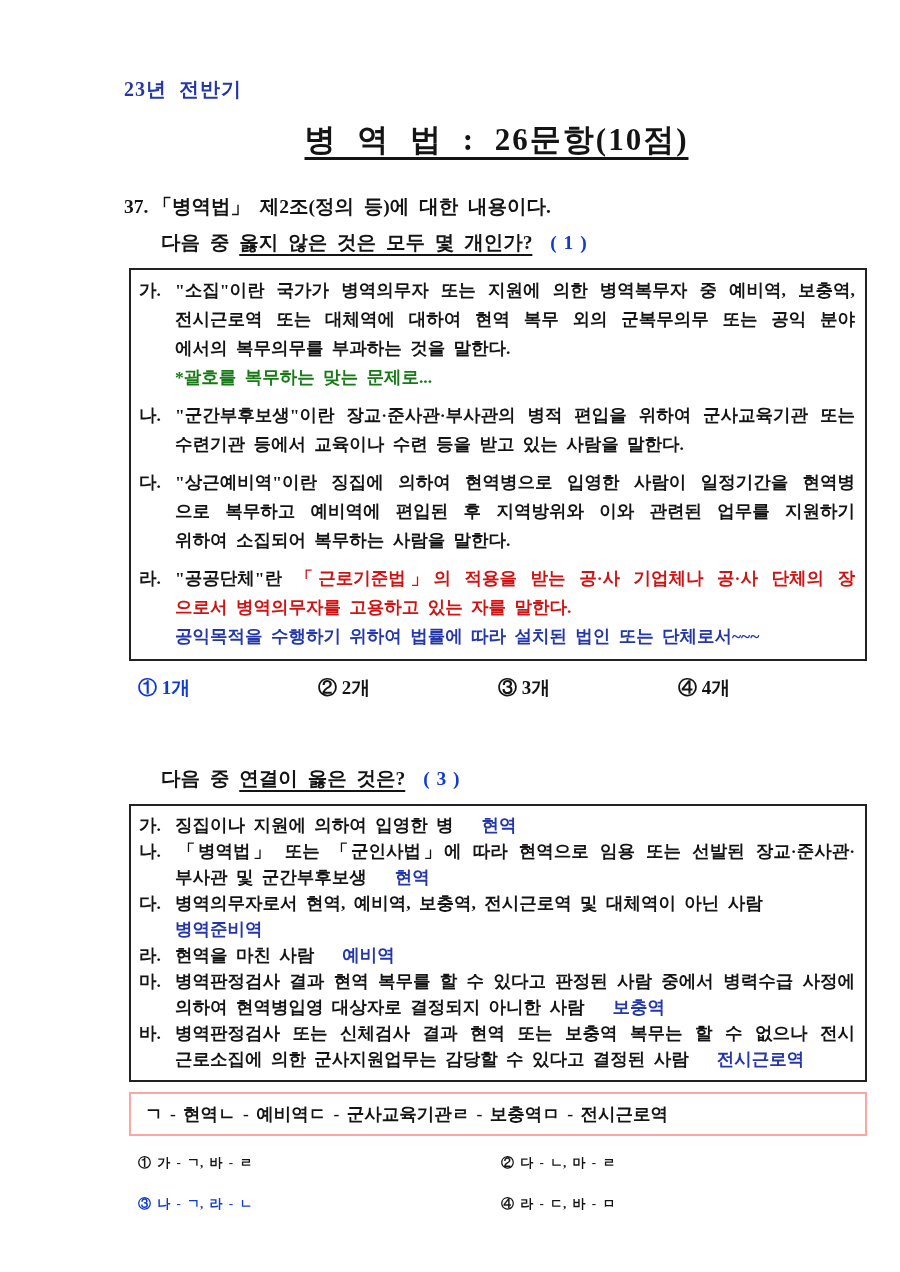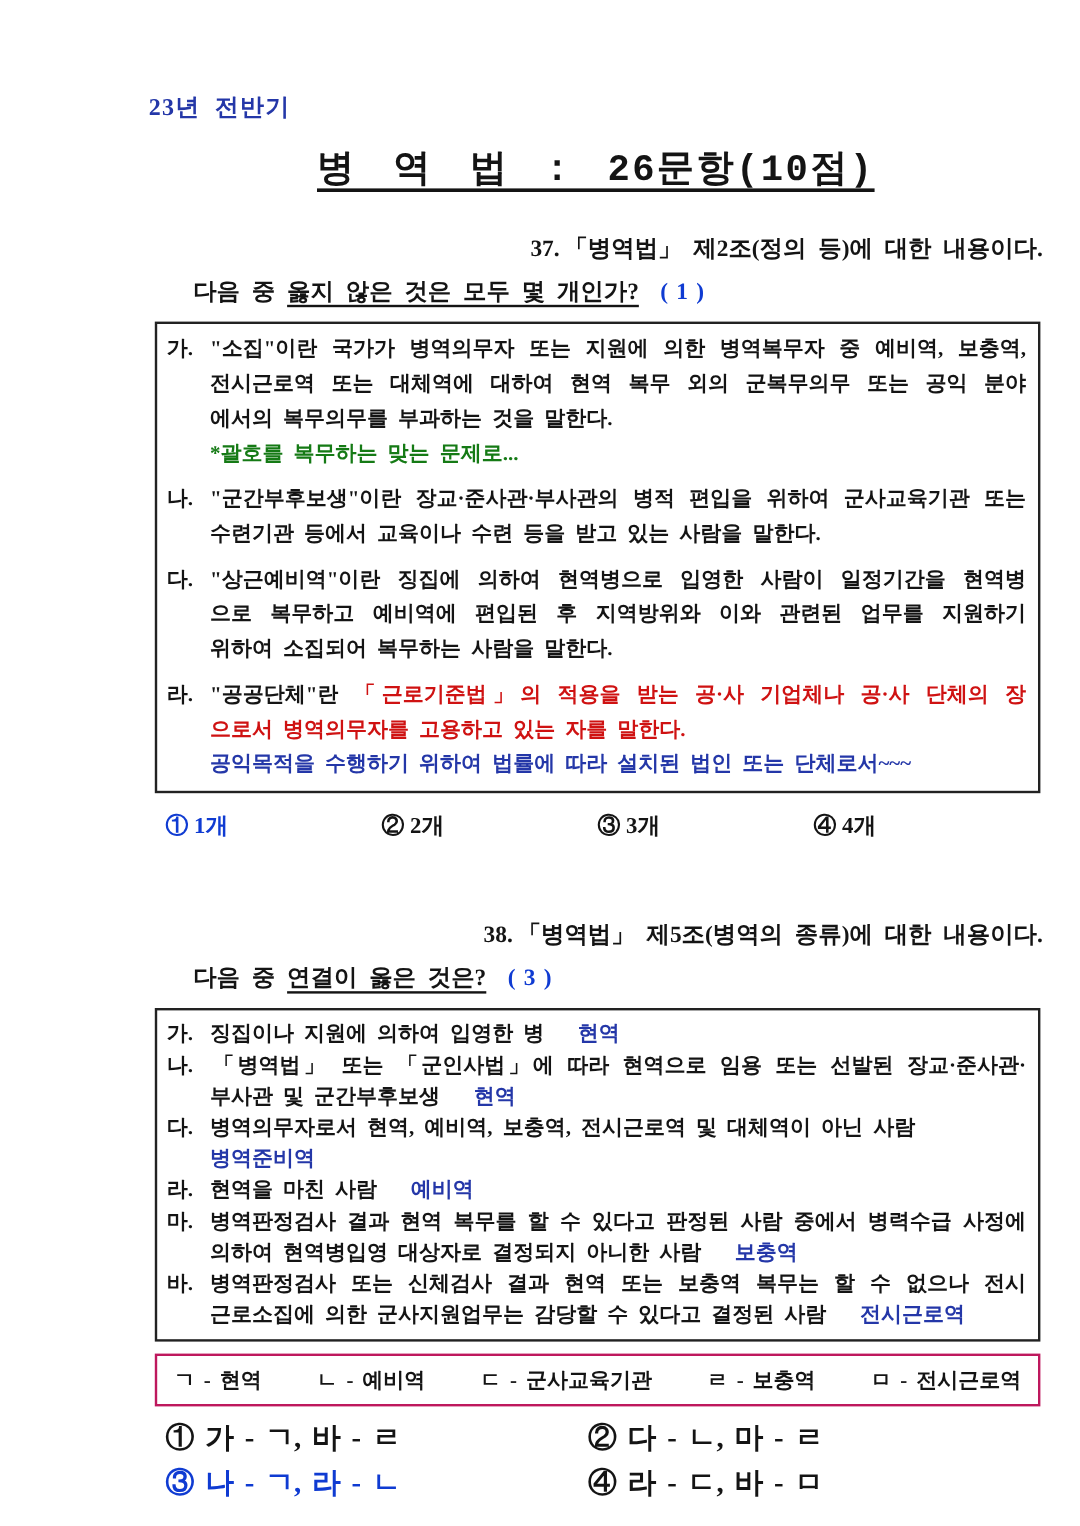--- a/index.html
+++ b/index.html
@@ -5,28 +5,28 @@
   html,body{margin:0;padding:0;background:#ffffff;}
   body{
     width:900px;height:1272px;overflow:hidden;
     font-family:"Liberation Serif","DejaVu Serif",serif;
     font-weight:700;color:#141414;
   }
   .page{box-sizing:border-box;width:900px;height:1272px;padding:76px 70px 0 85px;margin-left:39px;}
 
   .term{font-size:20px;color:#2437a8;letter-spacing:1px;word-spacing:6px;}
 
-  .title-wrap{text-align:center;margin-top:16px;font-family:Liberation Mono, monospace;}
+  .title-wrap{text-align:center;margin-top:16px;}
   .title{
     display:inline-block;font-size:31px;letter-spacing:2px;word-spacing:10px;
     text-decoration:underline;text-decoration-thickness:2.5px;text-underline-offset:7px;
   }
 
   .qblock{margin-top:32px;}
-  .qhead{font-size:19.5px;word-spacing:5px;text-align:right;}
+  .qhead{font-size:19.5px;word-spacing:5px;}
   .qnum{margin-right:4px;}
   .qprompt{margin-top:9px;padding-left:37px;font-size:19.5px;word-spacing:5px;}
   .u{text-decoration:underline;text-decoration-thickness:2px;text-underline-offset:5px;}
   .akey{color:#0f3bd2;margin-left:8px;word-spacing:2px;}
 
   .qbox{
     box-sizing:border-box;margin-top:12px;margin-left:5px;width:738px;
     border:2px solid #222;padding:6px 10px 8px 8px;font-size:17.5px;
   }
   .qbox .line{line-height:29px;word-spacing:4px;padding-left:36px;}
@@ -41,28 +41,29 @@
   .box1 .box-item + .box-item{margin-top:9px;}
 
   .opts-row{margin-top:14px;padding-left:14px;display:flex;font-size:19px;}
   .opts-row .opt{width:180px;font-family:Liberation Serif, serif;}
   .opt.ans{color:#0f3bd2;}
 
   .q38{margin-top:64px;}
 
   .legend{
     box-sizing:border-box;margin-top:10px;margin-left:5px;width:738px;
-    border:2px solid #be185d;padding:8px 14px;font-size:17.5px;
-    display:flex;justify-content:space-between;word-spacing:3px;
+    border:2px solid #fca5a5;padding:8px 14px;font-size:17.5px;
+    display:flex;word-spacing:3px;
   }
 
   .opts-grid{
     margin-top:12px;padding-left:14px;display:grid;
-    grid-template-columns:352px auto;row-gap:7px;font-size:24px;line-height:30px;
+    grid-template-columns:352px auto;row-gap:7px;font-size:13px;line-height:30px;
     word-spacing:3px;
+    gap:11px;
   }
 </style>
 </head>
 <body>
 
 <div class="page">
 
   <div class="term">23년 전반기</div>
 
   <div class="title-wrap">
@@ -102,23 +103,20 @@
       </div>
     <div class="opts-row" id="opts37">
         <span class="opt ans">① 1개</span>
         <span class="opt">② 2개</span>
         <span class="opt">③ 3개</span>
         <span class="opt">④ 4개</span>
       </div>
   </div>
 
   <div class="qblock q38">
-    <div class="qhead">
-      <span class="qnum">38.</span><span>「병역법」 제5조(병역의 종류)에 대한 내용이다.</span>
-    </div>
     <div class="qprompt">
       <span>다음 중</span>
       <span class="u">연결이 옳은 것은?</span>
       <span class="akey">( 3 )</span>
     </div>
     <div class="qbox box2" id="box38">
         <div class="box-item">
           <div class="line"><span class="label">가.</span><span class="seg c-k">징집이나 지원에 의하여 입영한 병</span><span class="seg c-b gap">현역</span></div>
         </div>
         <div class="box-item">

